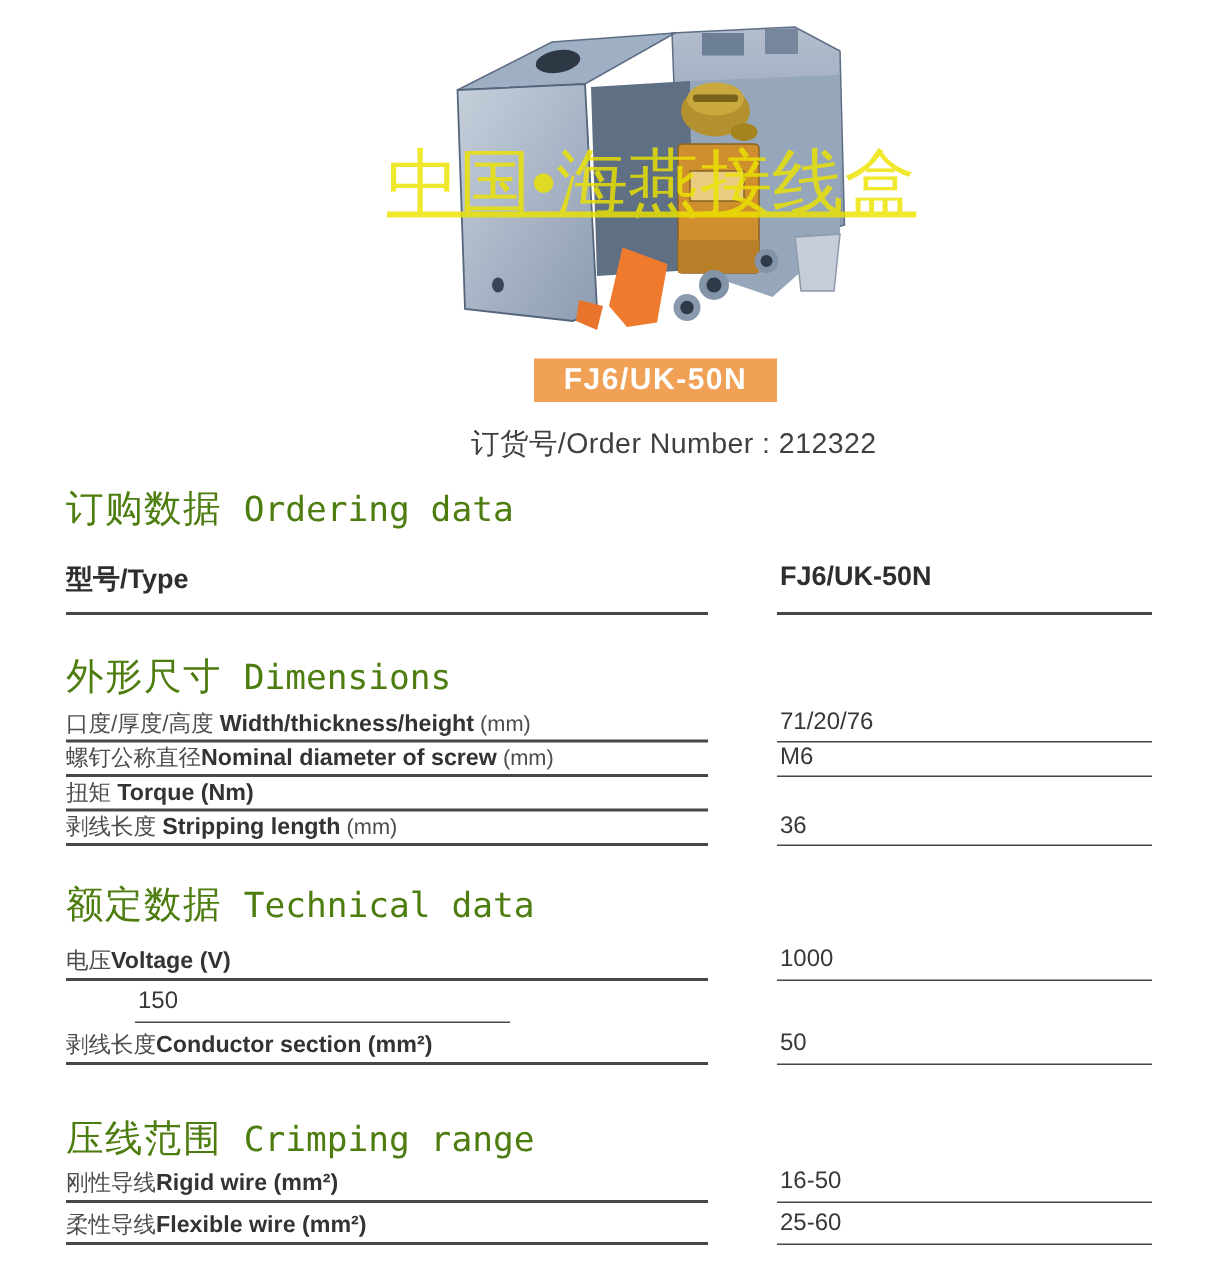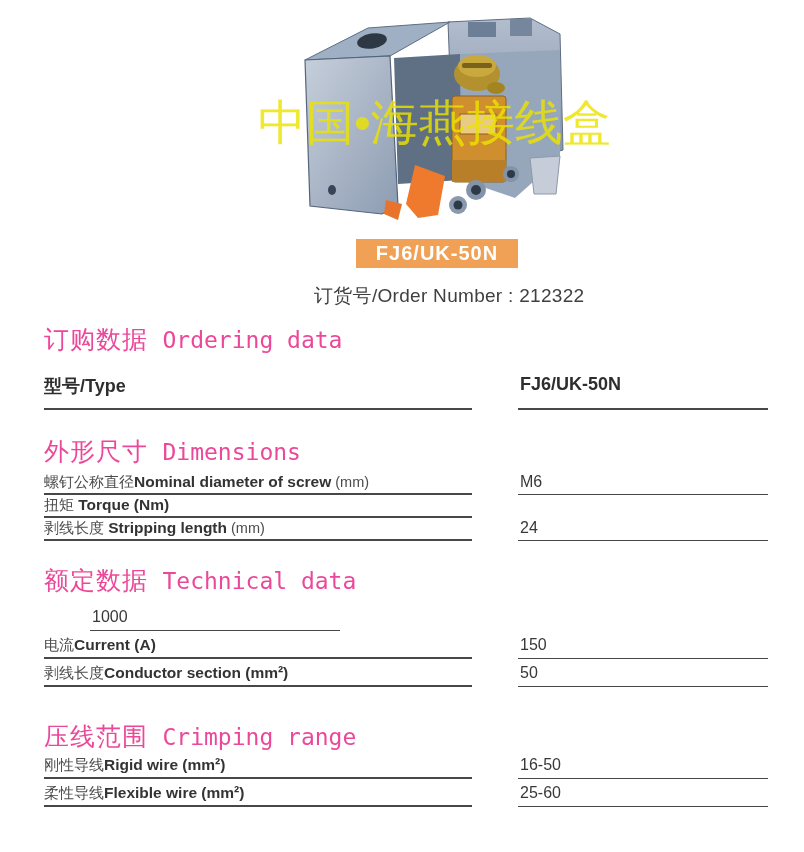--- a/index.html
+++ b/index.html
@@ -4,30 +4,30 @@
 <style>
   * { margin:0; padding:0; box-sizing:border-box; }
   html,body { width:804px; height:852px; background:#ffffff; overflow:hidden;
               font-family:"Liberation Sans", sans-serif; color:#3a3a3a; }
 
   
   .figure-area { position:relative; width:804px; height:312px; }
   .product-photo { position:absolute; left:268px; top:8px; width:300px; height:225px; }
   .watermark { position:absolute; left:258px; top:97px; font-size:48px; line-height:52px;
                color:#ece300; opacity:.82; letter-spacing:0; white-space:nowrap;
-               font-weight:400; pointer-events:none; }
+               font-weight:400; pointer-events:none;text-decoration:underline; }
   .model-badge { position:absolute; left:356px; top:239px; width:162px; height:29px;
                  background:#f0a156; color:#ffffff; font-weight:bold; font-size:20px;
                  letter-spacing:1px; display:flex; align-items:center; justify-content:center; }
   .order-line { position:absolute; left:314px; top:283px; font-size:19px; color:#404040;
                 letter-spacing:.3px; white-space:nowrap; }
 
   
   .content { padding:0 36px 0 44px; }
-  .sec-header { color:#ec4899; height:30px; line-height:30px; white-space:nowrap; }
+  .sec-header { color:#4d7c0f; height:30px; line-height:30px; white-space:nowrap; }
   .sec-header .cn { font-size:25px; letter-spacing:1px; }
   .sec-header .en { font-family:"DejaVu Sans Mono", monospace; font-size:23px; margin-left:10px; }
 
   .hdr-ordering  { margin-top:12px; }
   .hdr-dims      { margin-top:26px; }
   .hdr-tech      { margin-top:24px; }
   .hdr-crimp     { margin-top:34px; }
 
   .row { display:flex; align-items:flex-start; }
   .cell-l { width:428px; border-bottom:2px solid #474747; }
@@ -128,43 +128,47 @@
     <div class="cell-r">FJ6/UK-50N</div>
   </div>
 
   <div class="sec-header hdr-dims">
     <span class="cn">外形尺寸</span>
     <span class="en">Dimensions</span>
   </div>
 
   <div class="t-dims">
     <div class="row spec">
+      <div class="cell-l"><span class="cn">口度/厚度/高度 </span><span class="en">Width/thickness/height</span><span class="unit"> (mm)</span></div>
+      <div class="cell-r val">71/20/76</div>
+    </div>
+    <div class="row spec">
       <div class="cell-l"><span class="cn">螺钉公称直径</span><span class="en">Nominal diameter of screw</span><span class="unit"> (mm)</span></div>
       <div class="cell-r val">M6</div>
     </div>
     <div class="row spec">
       <div class="cell-l"><span class="cn">扭矩 </span><span class="en">Torque (Nm)</span><span class="unit"></span></div>
     </div>
     <div class="row spec">
       <div class="cell-l"><span class="cn">剥线长度 </span><span class="en">Stripping length</span><span class="unit"> (mm)</span></div>
-      <div class="cell-r val">24</div>
+      <div class="cell-r val">36</div>
     </div>
   </div>
 
   <div class="sec-header hdr-tech">
     <span class="cn">额定数据</span>
     <span class="en">Technical data</span>
   </div>
 
   <div class="t-tech">
     <div class="row spec">
+      <div class="cell-l"><span class="cn">电压</span><span class="en">Voltage (V)</span></div>
       <div class="cell-r val">1000</div>
     </div>
     <div class="row spec">
-      <div class="cell-l"><span class="cn">电流</span><span class="en">Current (A)</span></div>
       <div class="cell-r val">150</div>
     </div>
     <div class="row spec">
       <div class="cell-l"><span class="cn">剥线长度</span><span class="en">Conductor section (mm²)</span></div>
       <div class="cell-r val">50</div>
     </div>
   </div>
 
   <div class="sec-header hdr-crimp">
     <span class="cn">压线范围</span>

